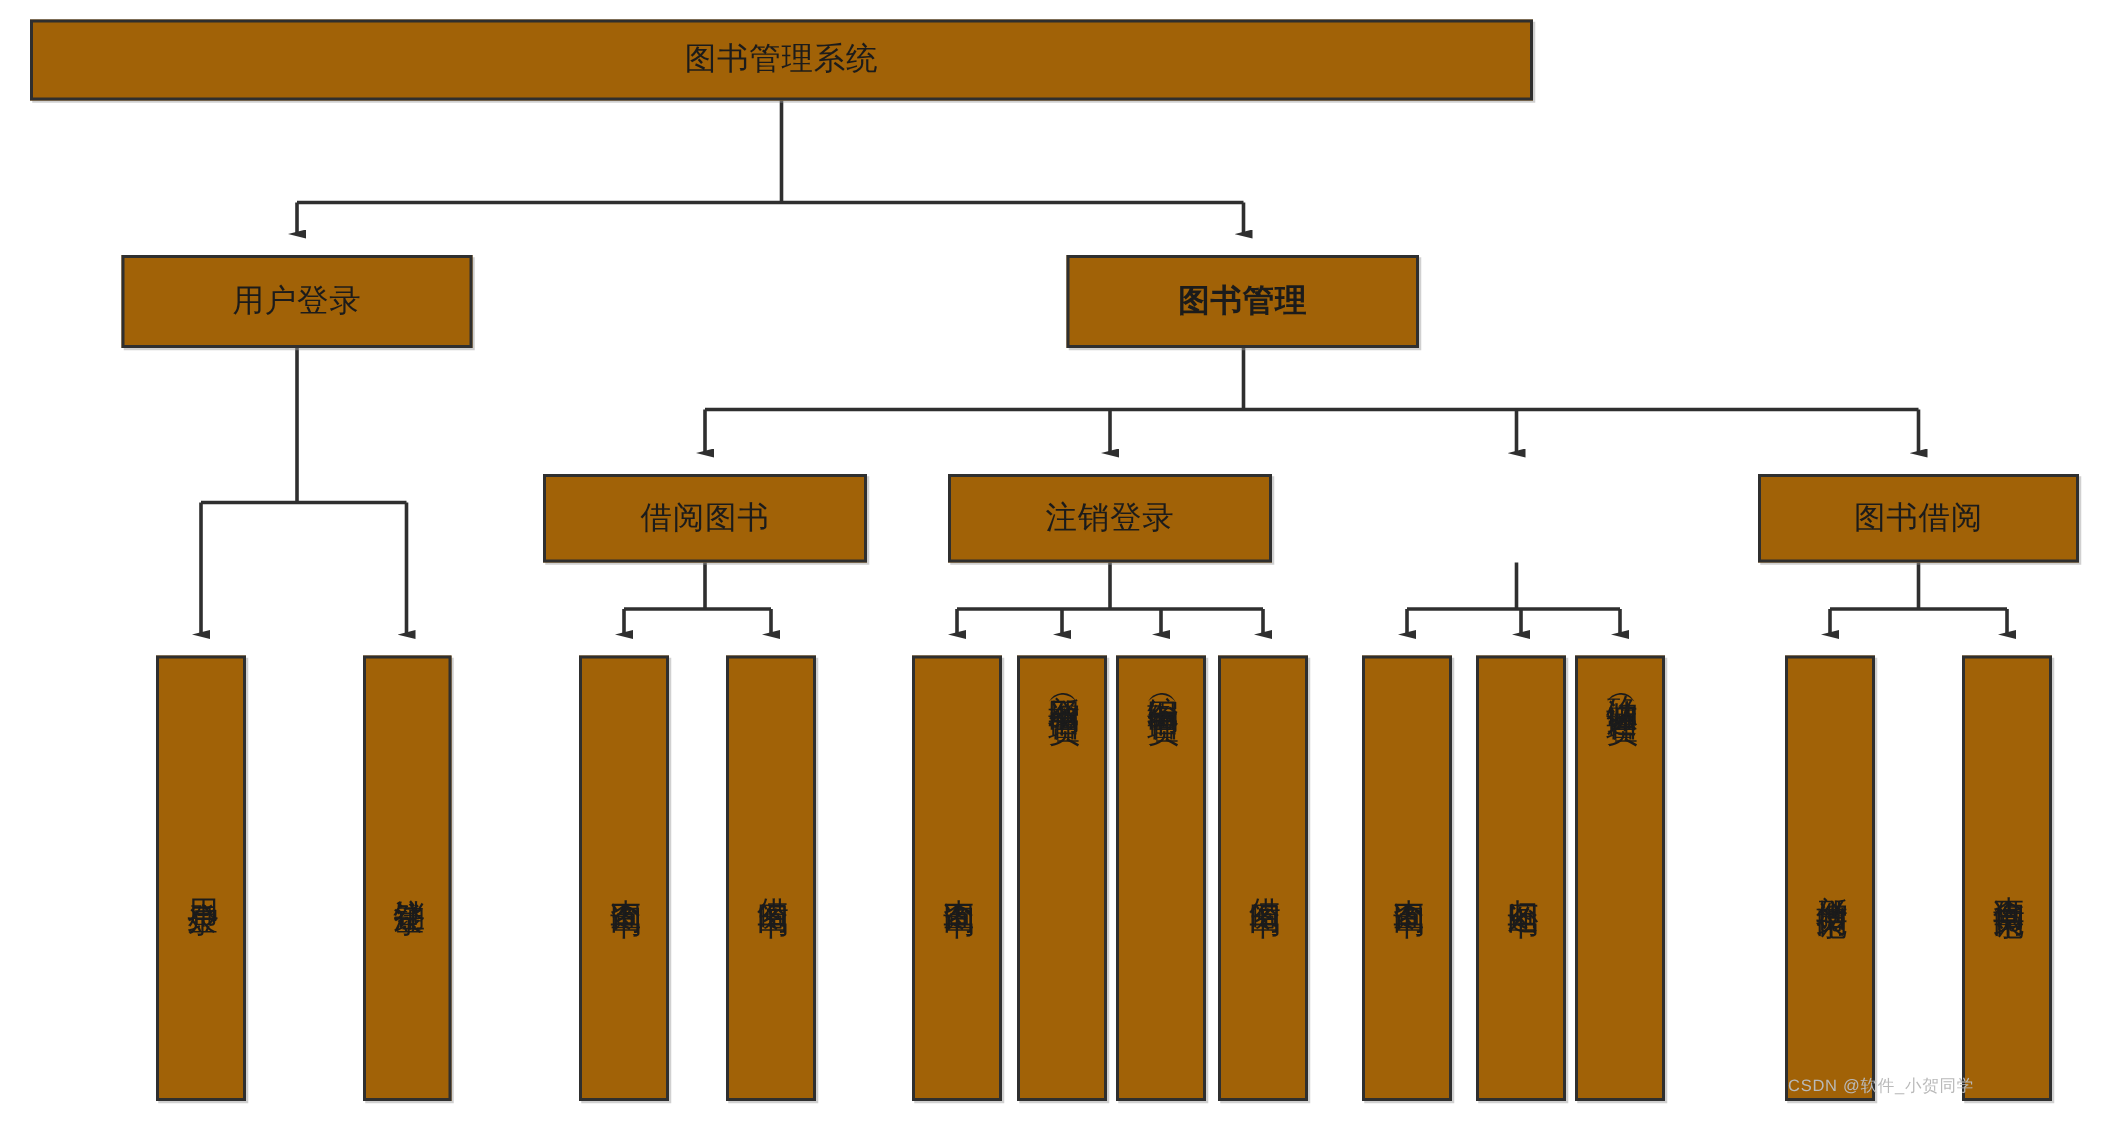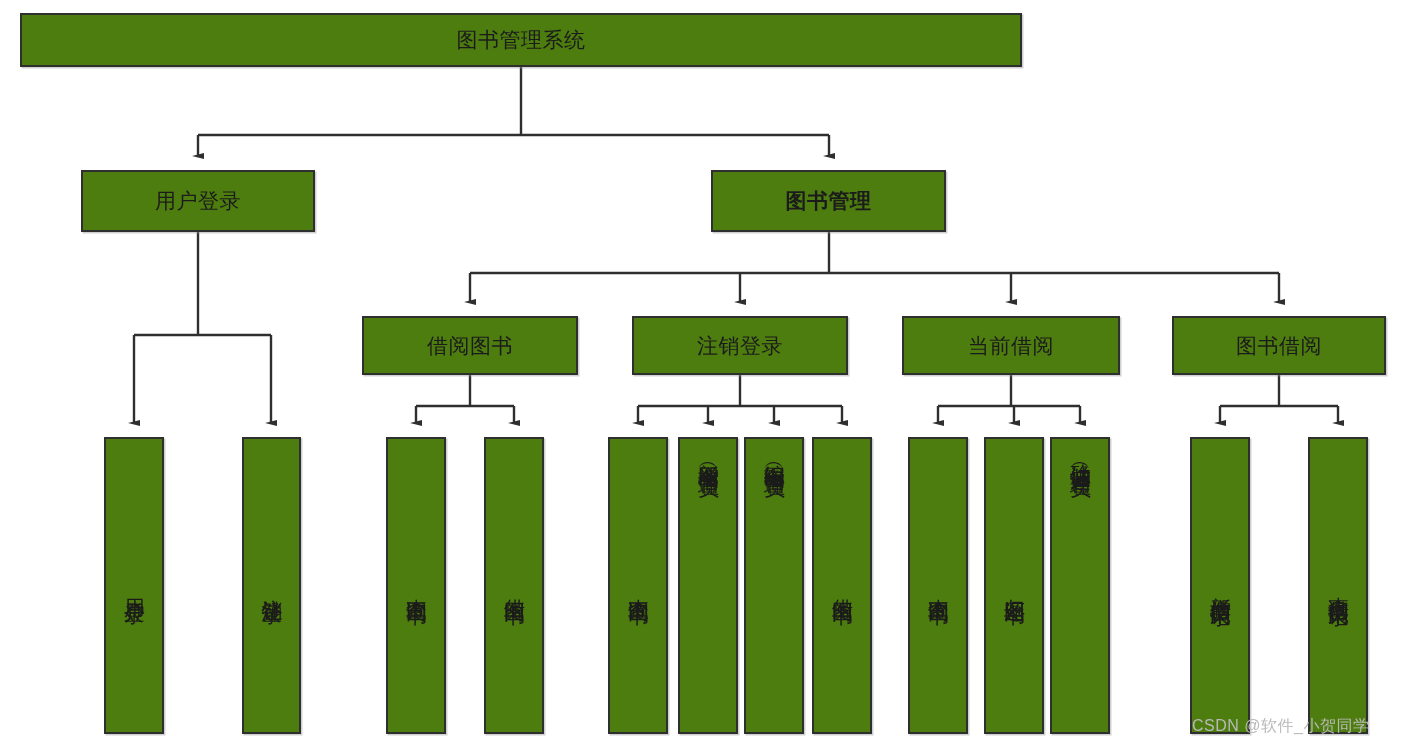--- a/index.html
+++ b/index.html
@@ -23,21 +23,21 @@
   svg.diagram-canvas {
     position: absolute;
     left: 0;
     top: 0;
     width: 1405px;
     height: 747px;
   }
   .node-box {
     position: absolute;
     box-sizing: border-box;
-    background: #4d7c0f;
+    background: #a16207;
     border: 2.2px solid #2f2f2f;
     display: flex;
     align-items: center;
     justify-content: center;
     box-shadow: 1.5px 1.5px 0 rgba(150,150,150,0.45);
   }
   .node-label-h {
     font-size: 21px;
     line-height: 1.1;
     color: #1b1b1b;
@@ -59,21 +59,21 @@
     letter-spacing: 2px;
     text-align: left;
     white-space: nowrap;
   }
   .node-box.vertical.center-text {
     align-items: center;
     padding-top: 0;
   }
   .watermark {
     position: absolute;
-    font-size: 16px;
+    font-size: 11px;
     color: #b9b9b9;
     white-space: nowrap;
     letter-spacing: 0.5px;
     pointer-events: none;
   }
 </style>
 </head>
 <body>
 
 <div id="diagram-root">
@@ -153,23 +153,20 @@
   <div class="node-box" style="left:711px; top:170px; width:235px; height:62px;font-weight:bold;">
     <span class="node-label-h">图书管理</span>
   </div>
 
   <div class="node-box" style="left:362px; top:316px; width:216px; height:59px;">
     <span class="node-label-h">借阅图书</span>
   </div>
   <div class="node-box" style="left:632px; top:316px; width:216px; height:59px;">
     <span class="node-label-h">注销登录</span>
   </div>
-  <div class="node-box" style="left:902px; top:316px; width:218px; height:59px;">
-    <span class="node-label-h">当前借阅</span>
-  </div>
   <div class="node-box" style="left:1172px; top:316px; width:214px; height:59px;">
     <span class="node-label-h">图书借阅</span>
   </div>
 
   <div class="node-box vertical center-text" style="left:104px; top:437px; width:60px; height:297px;">
     <span class="node-label-v">用户登录</span>
   </div>
   <div class="node-box vertical center-text" style="left:242px; top:437px; width:59px; height:297px;">
     <span class="node-label-v">注销登录</span>
   </div>

